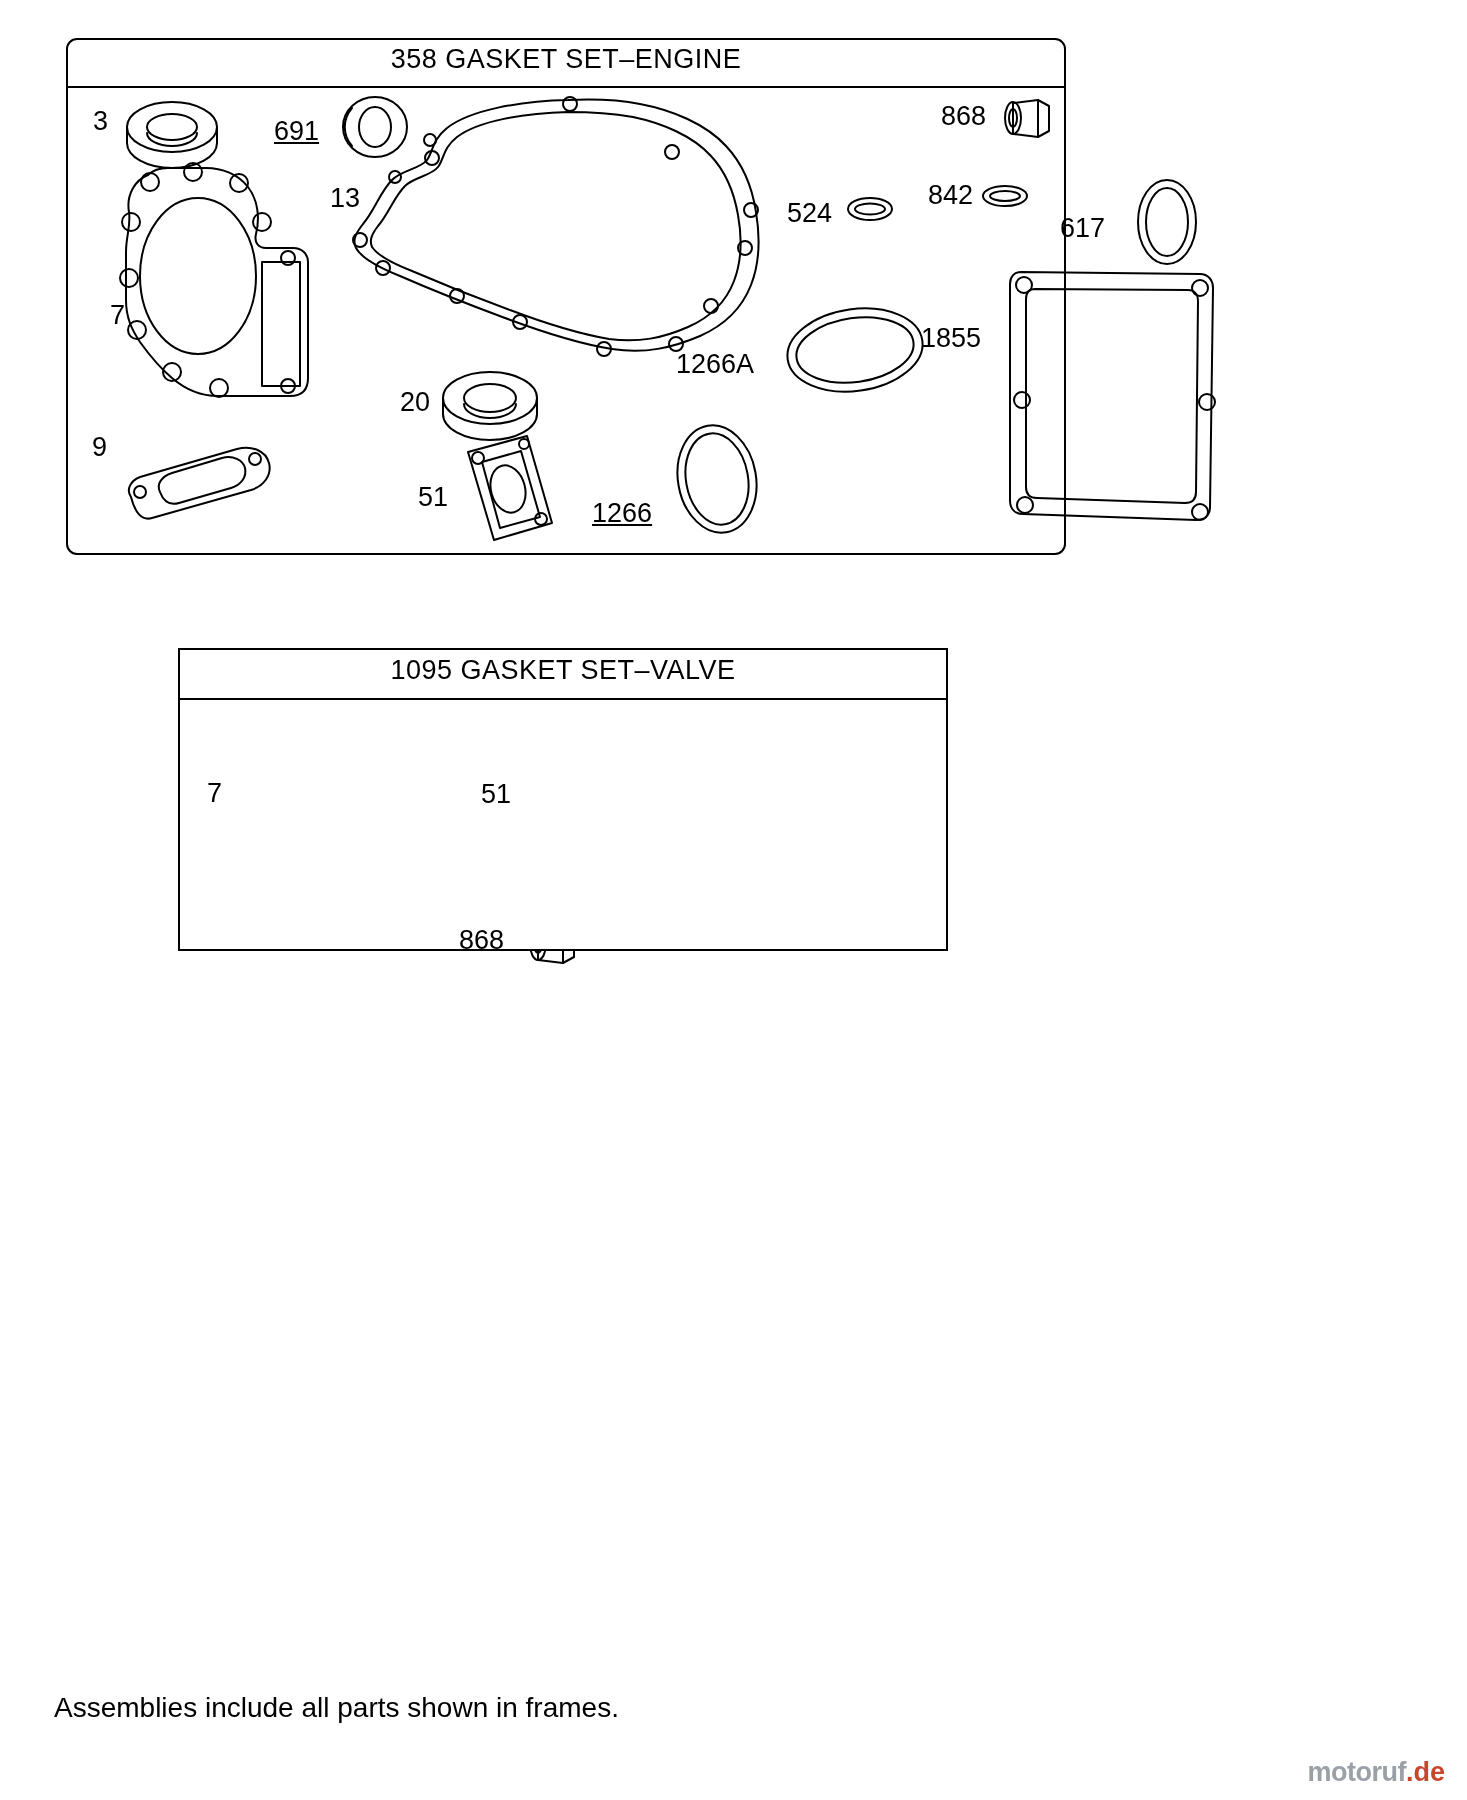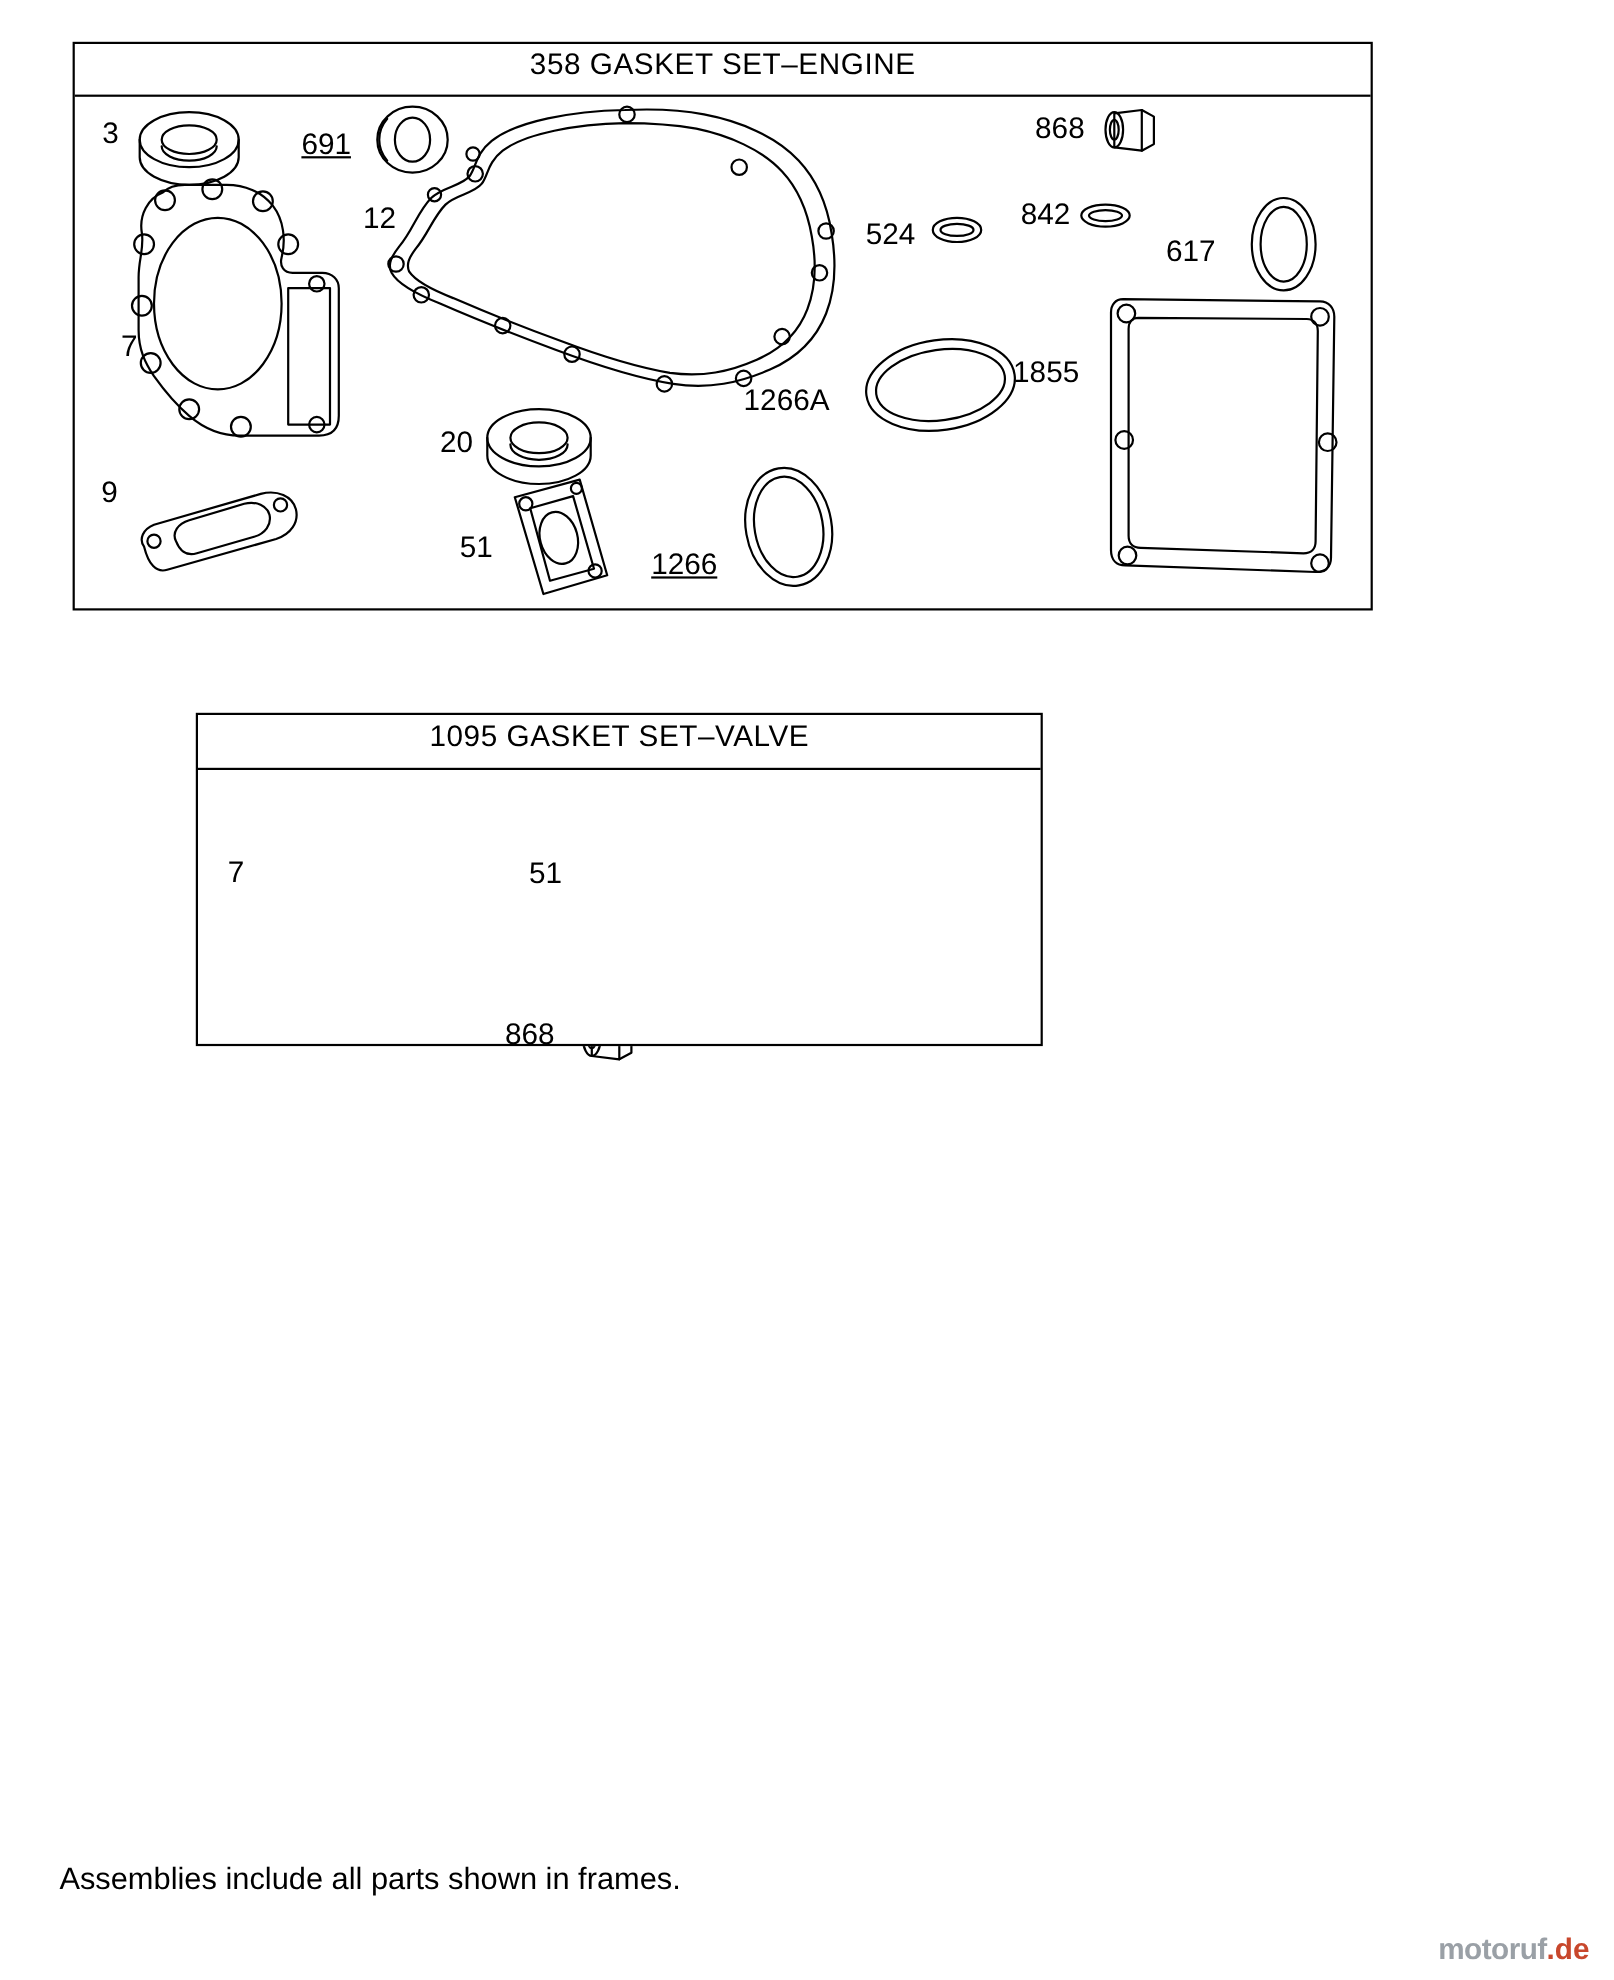--- a/index.html
+++ b/index.html
@@ -37,22 +37,23 @@
     line-height: 1;
     display: inline-block;
     padding: 0;
     white-space: nowrap;
   }
 
   
   #engine-frame {
     left: 66px;
     top: 38px;
-    width: 1182px;
+    width: 1000px;
     height: 517px;
+    border-radius: 11px;
   }
   #engine-frame .frame-title-bar {
     height: 48px;
     line-height: 46px;
   }
 
   
   #valve-frame {
     left: 178px;
     top: 648px;
@@ -356,21 +357,21 @@
       <ellipse cx="538" cy="944" rx="4" ry="9"></ellipse>
       <path d="M563 926 L563 963"></path>
     </g>
 
   </g>
 </svg>
 
 <div class="label" style="left:93px;  top:108px;">3</div>
 <div class="label" style="left:274px; top:118px;text-decoration:underline;">691</div>
 <div class="label" style="left:941px; top:103px;">868</div>
-<div class="label" style="left:330px; top:185px;">12</div>
+<div class="label" style="left:330px; top:185px;">13</div>
 <div class="label" style="left:787px; top:200px;">524</div>
 <div class="label" style="left:928px; top:182px;">842</div>
 <div class="label" style="left:1060px;top:215px;">617</div>
 <div class="label" style="left:110px; top:302px;">7</div>
 <div class="label" style="left:921px; top:325px;">1855</div>
 <div class="label" style="left:676px; top:351px;">1266A</div>
 <div class="label" style="left:400px; top:389px;">20</div>
 <div class="label" style="left:92px;  top:434px;">9</div>
 <div class="label" style="left:418px; top:484px;">51</div>
 <div class="label" style="left:592px; top:500px;text-decoration:underline;">1266</div>

